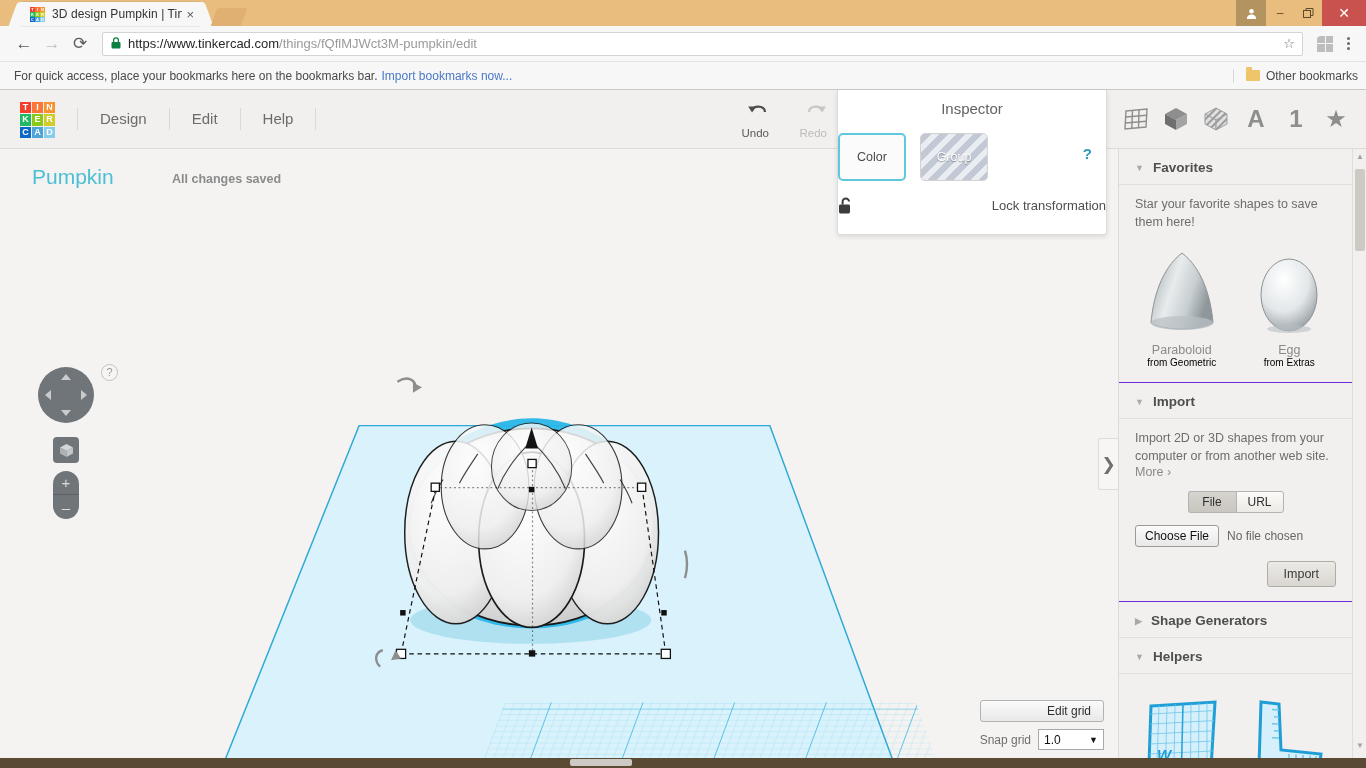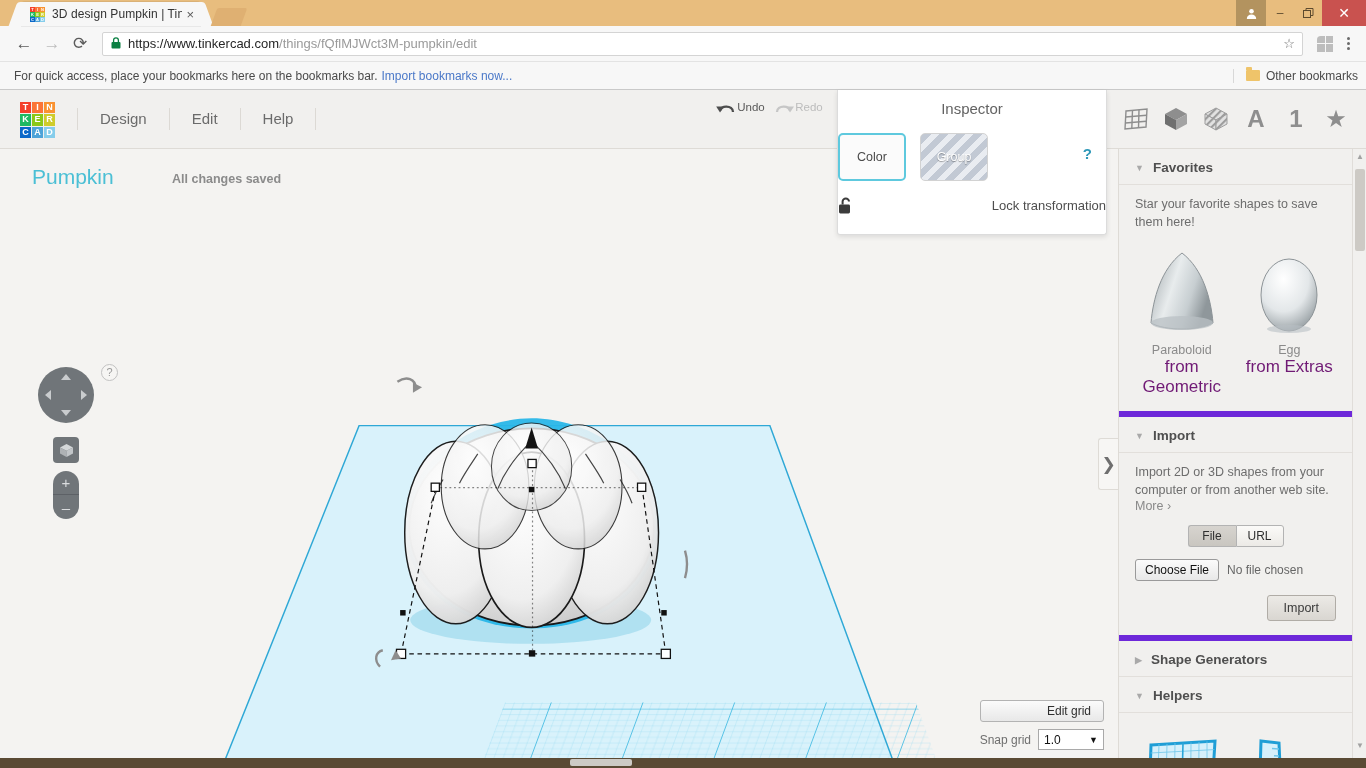--- a/index.html
+++ b/index.html
@@ -116,21 +116,21 @@
   }
   .menus { display: flex; margin-left: 22px; height: 30px; align-items: center; }
   .menu {
     font-size: 15px; color: #6b6b6b; padding: 0 22px; cursor: pointer;
     border-right: 1px solid #dcd9d4; line-height: 22px;
   }
   .menu:first-child { border-left: 1px solid #dcd9d4; }
 
   .tools { display: flex; margin-left: auto; align-items: flex-start; height: 59px; }
   .tool {
-    width: 58px; display: flex; align-items: flex-start;
+    width: 58px; display: flex; flex-direction: column; align-items: flex-end;
     justify-content: center; cursor: pointer; padding-top: 8px; position: relative;
   }
   .tool .ticon { height: 26px; display: flex; align-items: center; justify-content: center; }
   .tool .tlabel { font-size: 11.5px; color: #5a5a5a; margin-top: 3px; }
   .tool.disabled .tlabel { color: #bcbcbc; }
   .tool.wide { width: 72px; }
   .tool.gap { margin-left: 30px; }
 
   .rtools {
     display: flex; align-items: center; height: 59px; margin-left: 26px;
@@ -237,27 +237,27 @@
     position: absolute; right: 0; top: 59px; bottom: 0; width: 248px;
     background: #f1f0ee; border-left: 1px solid #dedbd6; overflow: hidden;
   }
   .rscroll { position: absolute; inset: 0 14px 0 0; overflow: hidden; }
   .sect-head {
     display: flex; align-items: center; gap: 9px; padding: 11px 14px 9px 16px;
     font-size: 13.5px; font-weight: bold; color: #4f4f4f; cursor: pointer;
     border-bottom: 1px solid #e2dfdb;
   }
   .caret { font-size: 9px; color: #a9a9a9; }
-  .sect-body { padding: 10px 16px 14px 16px; border-bottom: 6px solid #6d28d9; }
+  .sect-body { padding: 10px 16px 14px 16px; border-bottom: 1px solid #6d28d9; }
   .sect-text { font-size: 12.5px; color: #6d6d6d; line-height: 18px; }
   .more { font-size: 12.5px; color: #8a8a8a; cursor: pointer; }
   .shapes { display: flex; gap: 14px; margin-top: 16px; justify-content: center; }
   .shape { width: 96px; text-align: center; cursor: pointer; }
   .shape .sname { font-size: 12.5px; color: #8a8a8a; margin-top: 6px; }
-  .shape .ssrc  { font-size: 17px; color: #701a75; }
+  .shape .ssrc  { font-size: 10px; color: #000000; }
 
   .toggle { display: flex; justify-content: center; margin-top: 12px; }
   .toggle div {
     width: 48px; height: 22px; font-size: 12px; display: flex; align-items: center;
     justify-content: center; border: 1px solid #b3b3b3; cursor: pointer; color: #2f2f2f;
   }
   .toggle .on  { background: linear-gradient(#d7d4cf,#c9c6c0); border-right: none;
                  border-radius: 3px 0 0 3px; }
   .toggle .off { background: linear-gradient(#fbfaf8,#eceae6); border-radius: 0 3px 3px 0; }
   .filerow { display: flex; align-items: center; gap: 8px; margin-top: 12px; }

